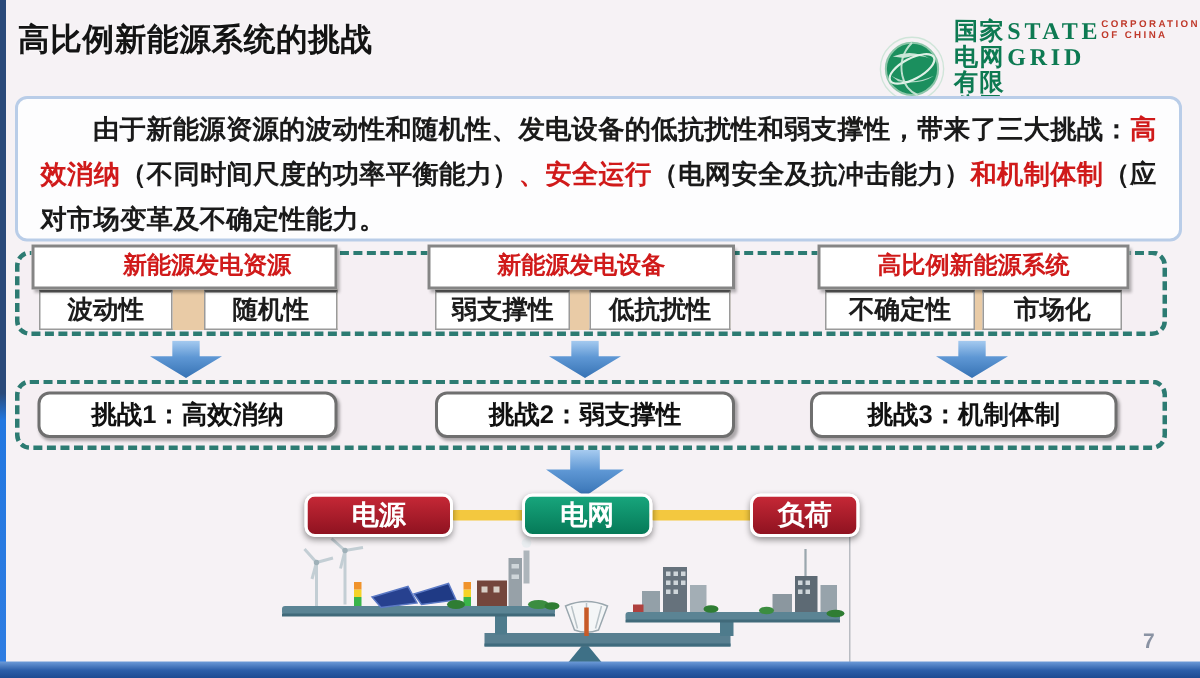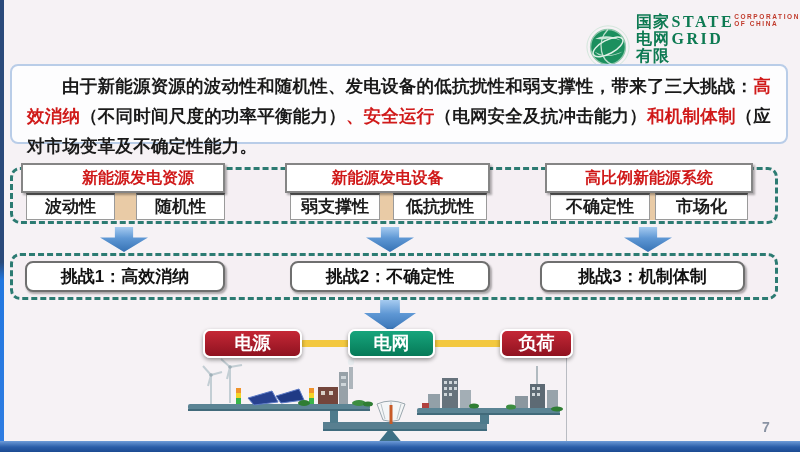--- a/index.html
+++ b/index.html
@@ -17,21 +17,21 @@
     letter-spacing:0.5px; text-shadow:0 0 2px rgba(255,255,255,.9); }
 
   
   .logo { position:absolute; left:586px; top:14px; display:flex; align-items:center; gap:6px; }
   .logo-text { display:flex; flex-direction:row; line-height:1.05; }
   .logo-cn { font-size:16px; font-weight:700; color:#0d7a52; letter-spacing:1px; }
   .logo-en { font-family:"Liberation Serif", serif; font-size:16px; font-weight:700; color:#0d7a52; letter-spacing:2.5px; }
   .logo-sub { font-size:6.5px; color:#c03a2b; letter-spacing:1.6px; font-weight:700; }
 
   
-  .intro-box { position:absolute; left:10px; top:64px; width:778px; height:80px;
+  .intro-box { position:absolute; left:10px; top:64px; width:778px; height:97px;
     background:#fdfdfe; border:2px solid #b9cde8; border-radius:8px; padding:5px 15px 0 15px; }
   .intro-box p { font-size:17.5px; line-height:30px; color:#1a1a1a; font-weight:600;
     text-indent:2em; text-align:justify; letter-spacing:0.2px; }
   .seg-red { color:#d01a1a; }
   .seg-black { color:#1a1a1a; }
 
   
   .dashed { position:absolute; border:3px dashed #2c7b72; border-radius:10px; background:rgba(244,237,240,.55); }
   .groups-box { left:10px; top:167px; width:768px; height:57px; }
   .challenges-box { left:10px; top:253px; width:768px; height:47px; }
@@ -69,20 +69,21 @@
 
   .balance-wrap { position:absolute; left:180px; top:352px; width:440px; height:95px; }
 </style>
 </head>
 <body>
 
 <div id="slide">
 
   <div class="left-strip"></div>
 
+  <div class="title">高比例新能源系统的挑战</div>
 
   <div class="logo">
     <span>
       <svg width="44" height="44" viewBox="0 0 48 48">
         <circle cx="24" cy="25" r="19" fill="#1b8f5e"></circle>
         <circle cx="24" cy="25" r="19" fill="none" stroke="#8cc6a9" stroke-width="1.5"></circle>
         <ellipse cx="24" cy="25" rx="18" ry="7.5" fill="none" stroke="#dff0e6" stroke-width="1.6" transform="rotate(-28 24 25)"></ellipse>
         <path d="M10 16 Q24 10 38 18 Q30 14 18 17 Z" fill="#e7f4ec" opacity="0.85"></path>
         <path d="M9 30 Q22 38 40 30 Q30 37 14 34 Z" fill="#e7f4ec" opacity="0.75"></path>
         <path d="M24 6 Q14 16 17 30 Q19 40 28 44" fill="none" stroke="#cfe9da" stroke-width="1.4" opacity="0.9"></path>
@@ -116,21 +117,21 @@
   <div class="grp-tan" style="left:550px;width:198px;"></div>
   <div class="grp-item" style="left:550px;width:100px;">不确定性</div>
   <div class="grp-item" style="left:655px;width:93px;">市场化</div>
 
   <div class="arrow" style="left:100px;top:227px;width:48px;height:25px;"></div>
   <div class="arrow" style="left:366px;top:227px;width:48px;height:25px;"></div>
   <div class="arrow" style="left:624px;top:227px;width:48px;height:25px;"></div>
 
   <div class="dashed challenges-box"></div>
   <div class="challenge" style="left:25px;width:200px;">挑战1：高效消纳</div>
-  <div class="challenge" style="left:290px;width:200px;">挑战2：不确定性</div>
+  <div class="challenge" style="left:290px;width:200px;">挑战2：弱支撑性</div>
   <div class="challenge" style="left:540px;width:205px;">挑战3：机制体制</div>
 
   <div class="arrow" style="left:364px;top:300px;width:52px;height:31px;"></div>
 
   <div class="yellow-link" style="left:300px;width:52px;"></div>
   <div class="yellow-link" style="left:433px;width:70px;"></div>
   <div class="pill pill-red" style="left:203px;width:99px;">电源</div>
   <div class="pill pill-green" style="left:348px;width:87px;">电网</div>
   <div class="pill pill-red" style="left:500px;width:73px;">负荷</div>
 

